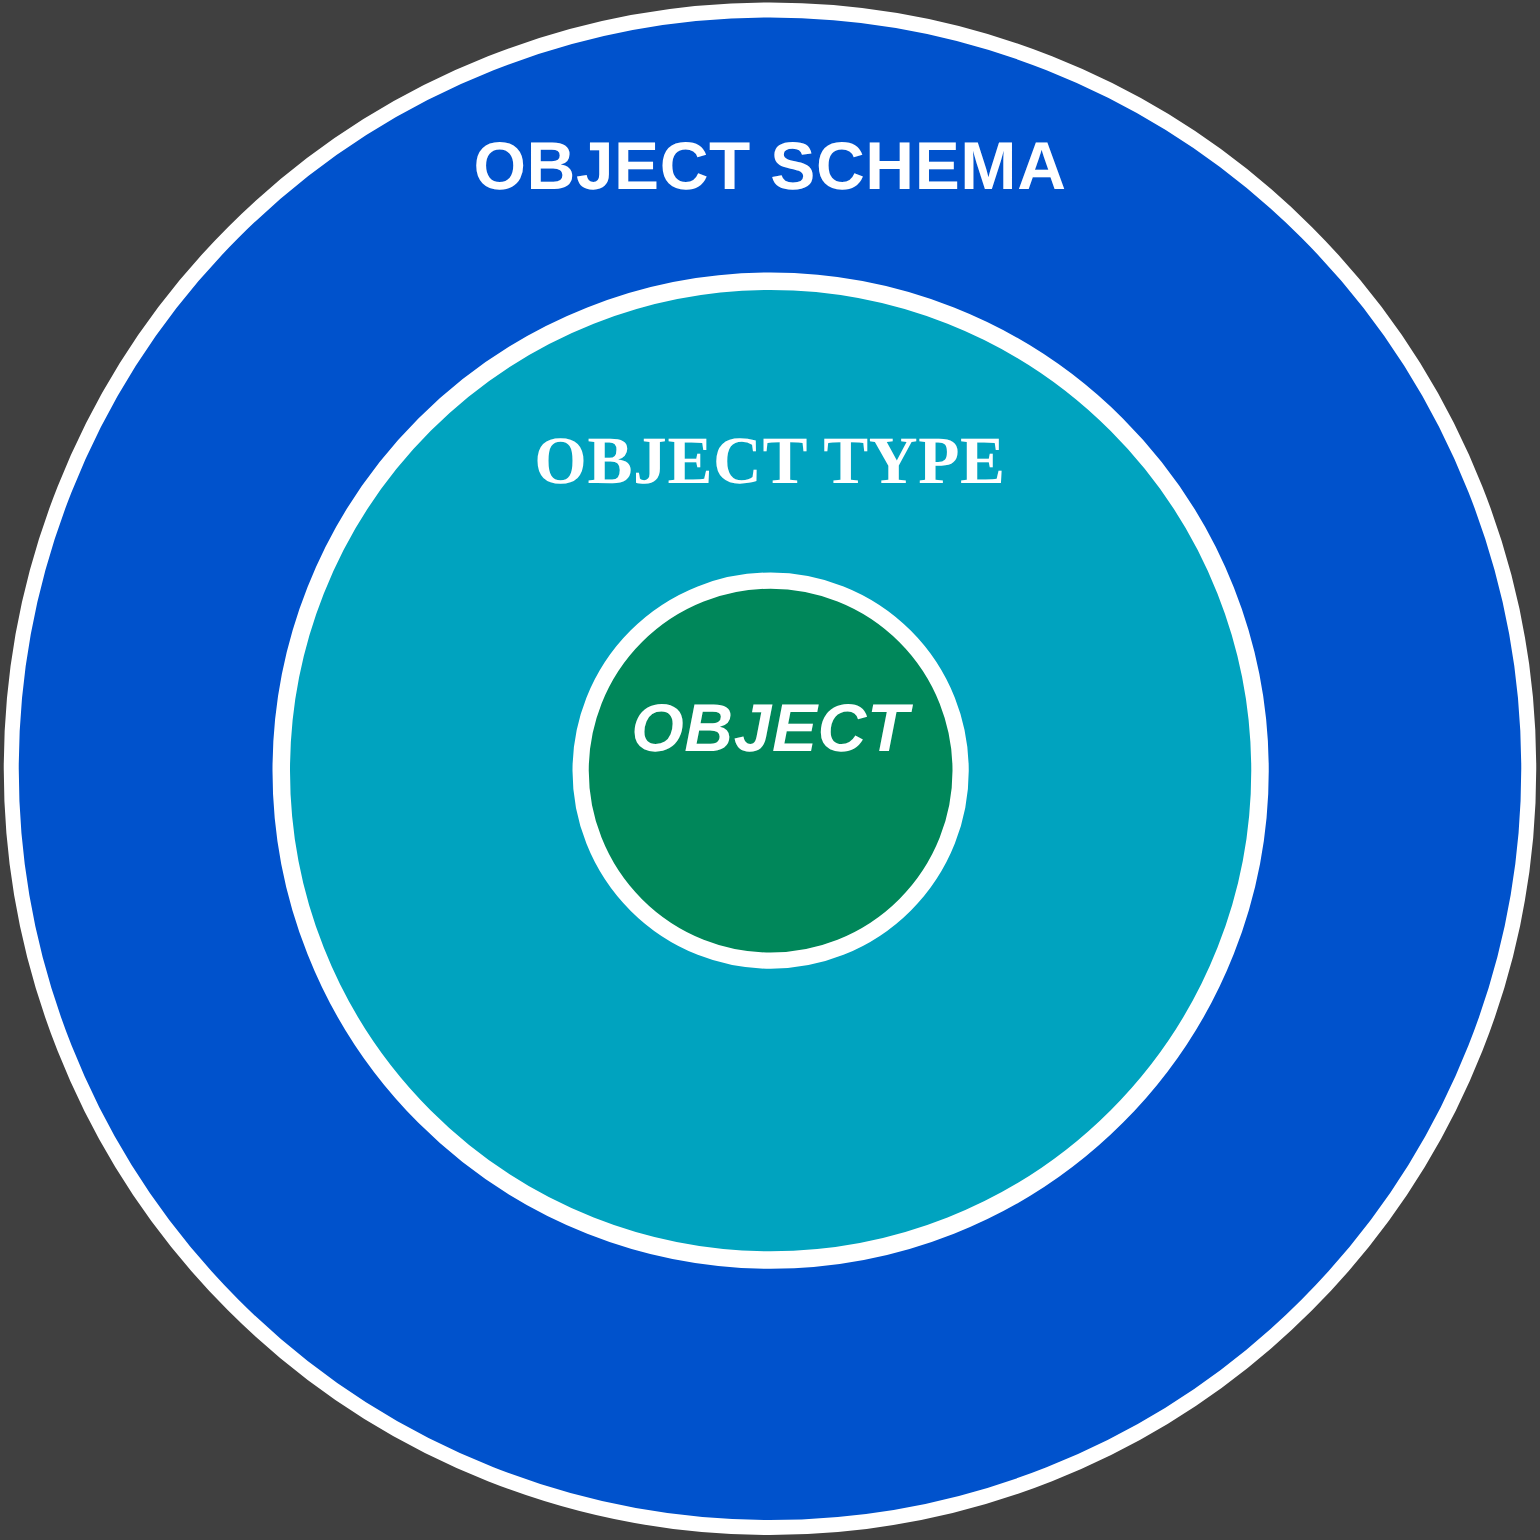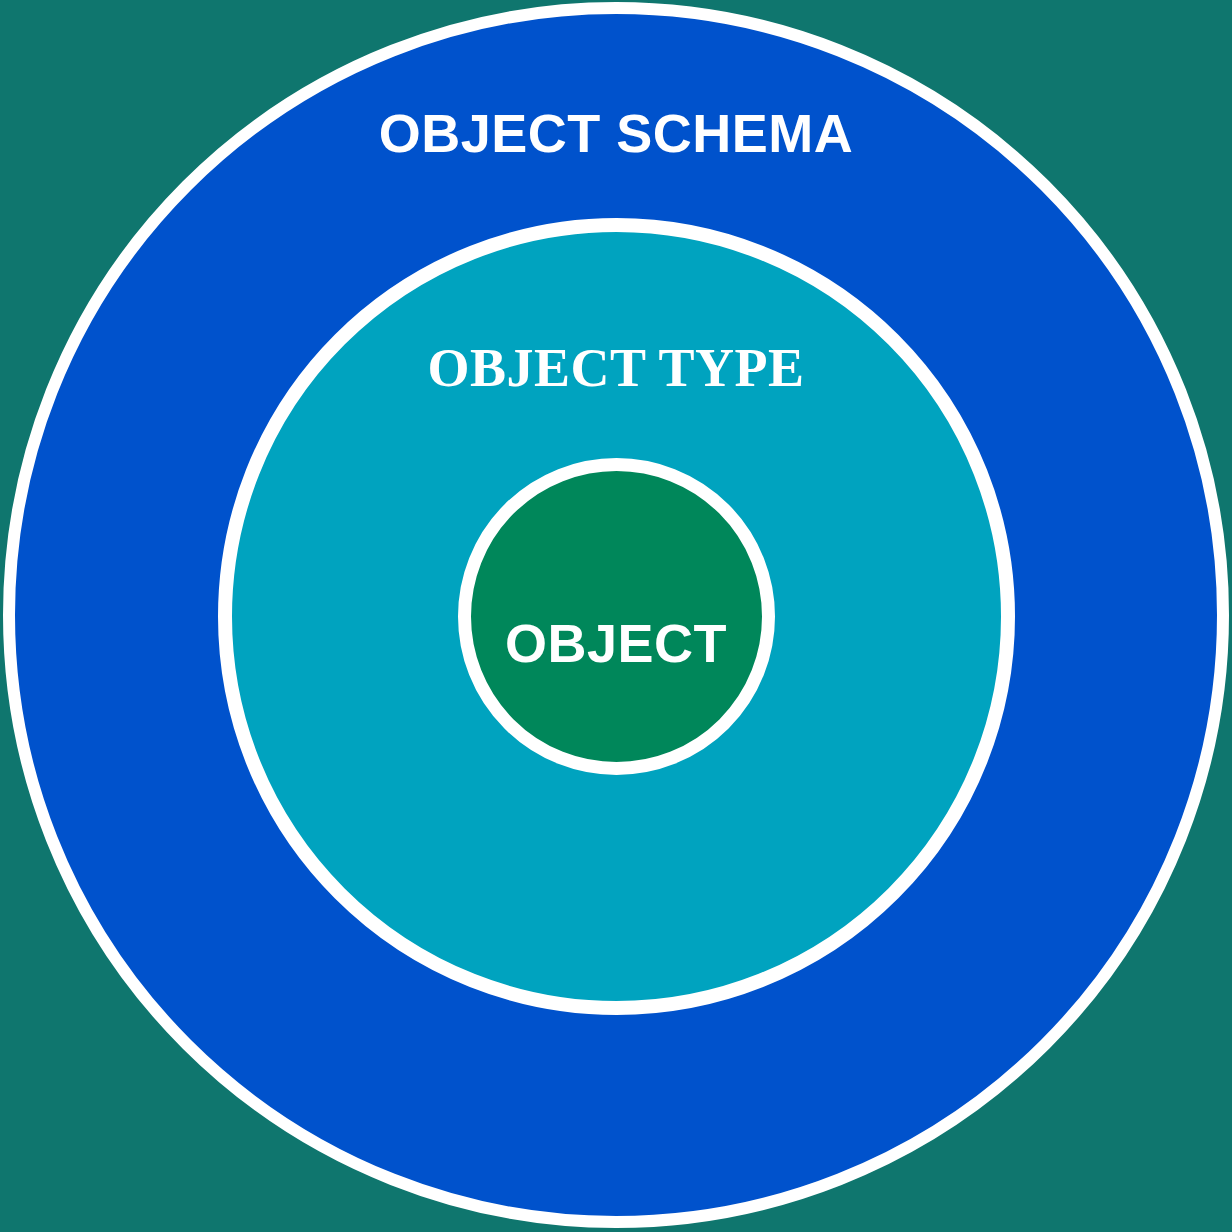--- a/index.html
+++ b/index.html
@@ -8,21 +8,21 @@
     width: 1232px;
     height: 1232px;
     background: #000000;
     overflow: hidden;
     font-family: "Liberation Sans", "DejaVu Sans", sans-serif;
   }
   .stage {
     position: relative;
     width: 1232px;
     height: 1232px;
-    background: #0f766e;
+    background: #404040;
   }
   .ring {
     position: absolute;
     border-radius: 50%;
     border-style: solid;
     border-color: #ffffff;
     box-sizing: border-box;
   }
   .ring-outer {
     left: 3px;
@@ -53,21 +53,21 @@
     color: #ffffff;
     font-weight: 800;
     font-size: 54px;
     line-height: 54px;
     letter-spacing: 0.5px;
     white-space: nowrap;
     user-select: none;
   }
   .label-schema { top: 106px; }
   .label-type   { top: 341px; font-family: Liberation Serif, serif; }
-  .label-object { top: 616px; }
+  .label-object { top: 556px; font-style: italic; }
 </style>
 </head>
 <body>
 
 <div class="stage">
 
   <div class="ring ring-outer" style="background-color: rgb(0, 82, 204);"></div>
 
   <div class="ring ring-middle" style="background-color: rgb(0, 163, 191);"></div>
 

